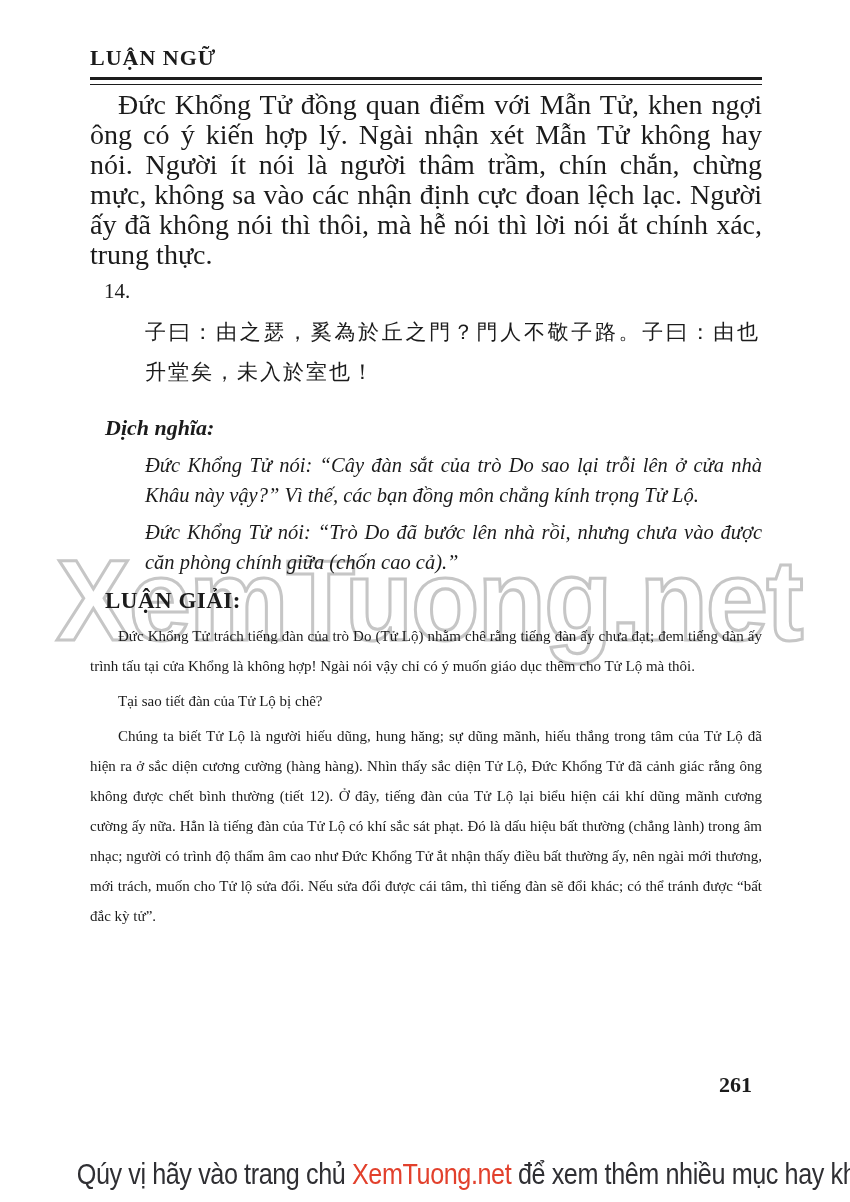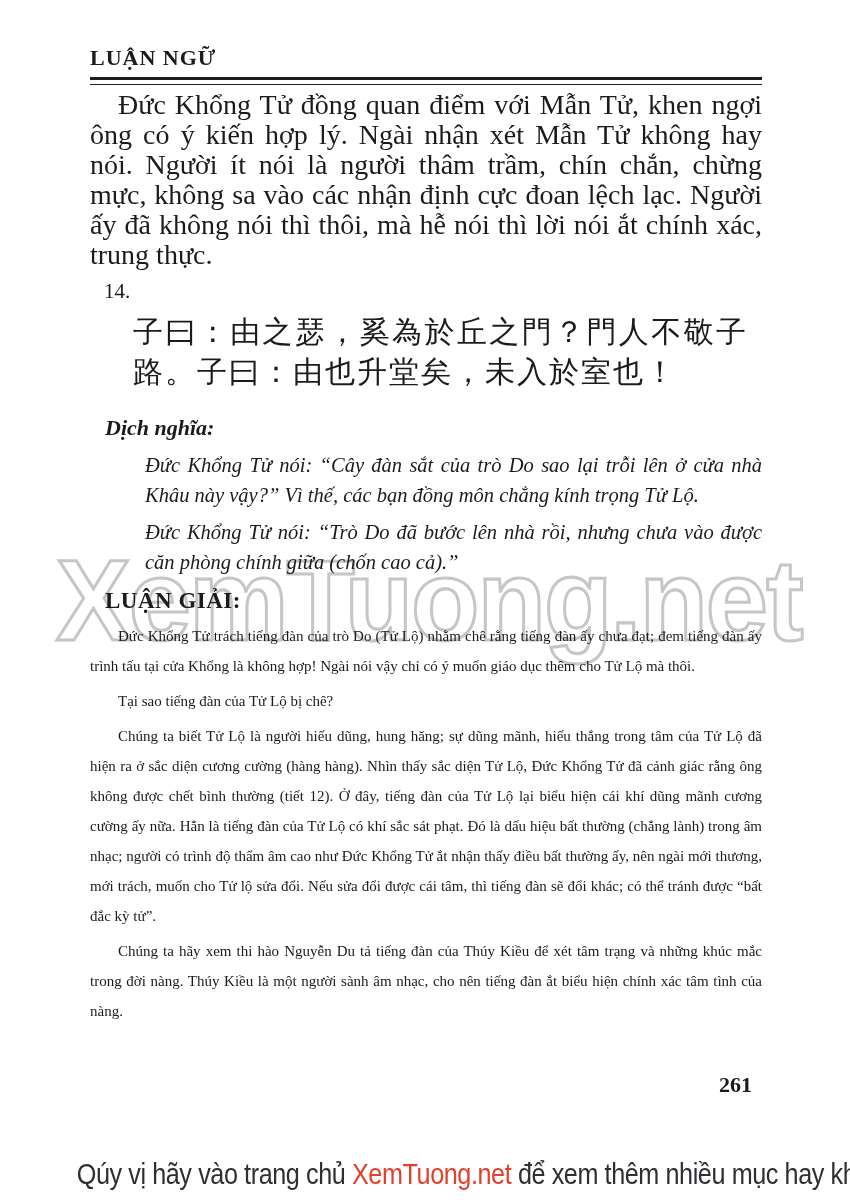--- a/index.html
+++ b/index.html
@@ -54,23 +54,23 @@
     text-indent:28px;
   }
   .section-number{
     margin-top:7px;
     margin-left:14px;
     font-size:21px;
     line-height:28px;
   }
   .chinese{
     margin-top:7px;
-    margin-left:43px;
+    margin-left:55px;
     width:615px;
-    font-size:30px;
+    font-size:21px;
     line-height:40px;
     letter-spacing:2px;
     text-align:justify;
     word-break:break-all;
     font-family:"Liberation Serif","DejaVu Serif",serif;
   }
   .translit{
     margin-top:9px;
     margin-left:55px;
     font-style:italic;
@@ -160,23 +160,22 @@
 
 
     <div class="subhead-italic">Dịch nghĩa:</div>
 
     <p class="dn-par">Đức Khổng Tử nói: “Cây đàn sắt của trò Do sao lại trỗi lên ở cửa nhà Khâu này vậy?” Vì thế, các bạn đồng môn chẳng kính trọng Tử Lộ.</p>
     <p class="dn-par">Đức Khổng Tử nói: “Trò Do đã bước lên nhà rồi, nhưng chưa vào được căn phòng chính giữa (chốn cao cả).”</p>
 
     <div class="subhead-caps">LUẬN GIẢI:</div>
 
     <p class="bg-par">Đức Khổng Tử trách tiếng đàn của trò Do (Tử Lộ) nhằm chê rằng tiếng đàn ấy chưa đạt; đem tiếng đàn ấy trình tấu tại cửa Khổng là không hợp! Ngài nói vậy chỉ có ý muốn giáo dục thêm cho Tử Lộ mà thôi.</p>
-    <p class="bg-par single">Tại sao tiếng đàn của Tử Lộ bị chê?</p>
+    <p class="bg-par single">Tại sao tiết đàn của Tử Lộ bị chê?</p>
     <p class="bg-par"><span>Chúng ta biết Tử Lộ là người hiếu dũng, hung hăng; sự dũng mãnh, hiếu thắng trong tâm của Tử Lộ đã hiện ra ở sắc diện cương cường (</span><span class="em">hàng hàng</span><span>). Nhìn thấy sắc diện Tử Lộ, Đức Khổng Tử đã cảnh giác rằng ông không được chết bình thường (tiết 12). Ở đây, tiếng đàn của Tử Lộ lại biểu hiện cái khí dũng mãnh cương cường ấy nữa. Hẳn là tiếng đàn của Tử Lộ có khí sắc sát phạt. Đó là dấu hiệu bất thường (chẳng lành) trong âm nhạc; người có trình độ thẩm âm cao như Đức Khổng Tử ắt nhận thấy điều bất thường ấy, nên ngài mới thương, mới trách, muốn cho Tử lộ sửa đổi. Nếu sửa đổi được cái tâm, thì tiếng đàn sẽ đổi khác; có thể tránh được “</span><span class="em">bất đắc kỳ tử</span><span>”.</span></p>
-    <p class="bg-par">Chúng ta hãy xem thi hào Nguyễn Du tả tiếng đàn của Thúy Kiều để xét tâm trạng và những khúc mắc trong đời nàng. Thúy Kiều là một người sành âm nhạc, cho nên tiếng đàn ắt biểu hiện chính xác tâm tình của nàng.</p>
 
   </div>
 
   <div class="page-number">261</div>
 
   <div class="footer">
     <div class="footer-inner"><span>Qúy vị hãy vào trang chủ </span><a href="#" class="footer-link" style="color: rgb(226, 64, 44);">XemTuong.net</a><span> để xem thêm nhiều mục hay khác</span></div>
   </div>
 
 </div>

